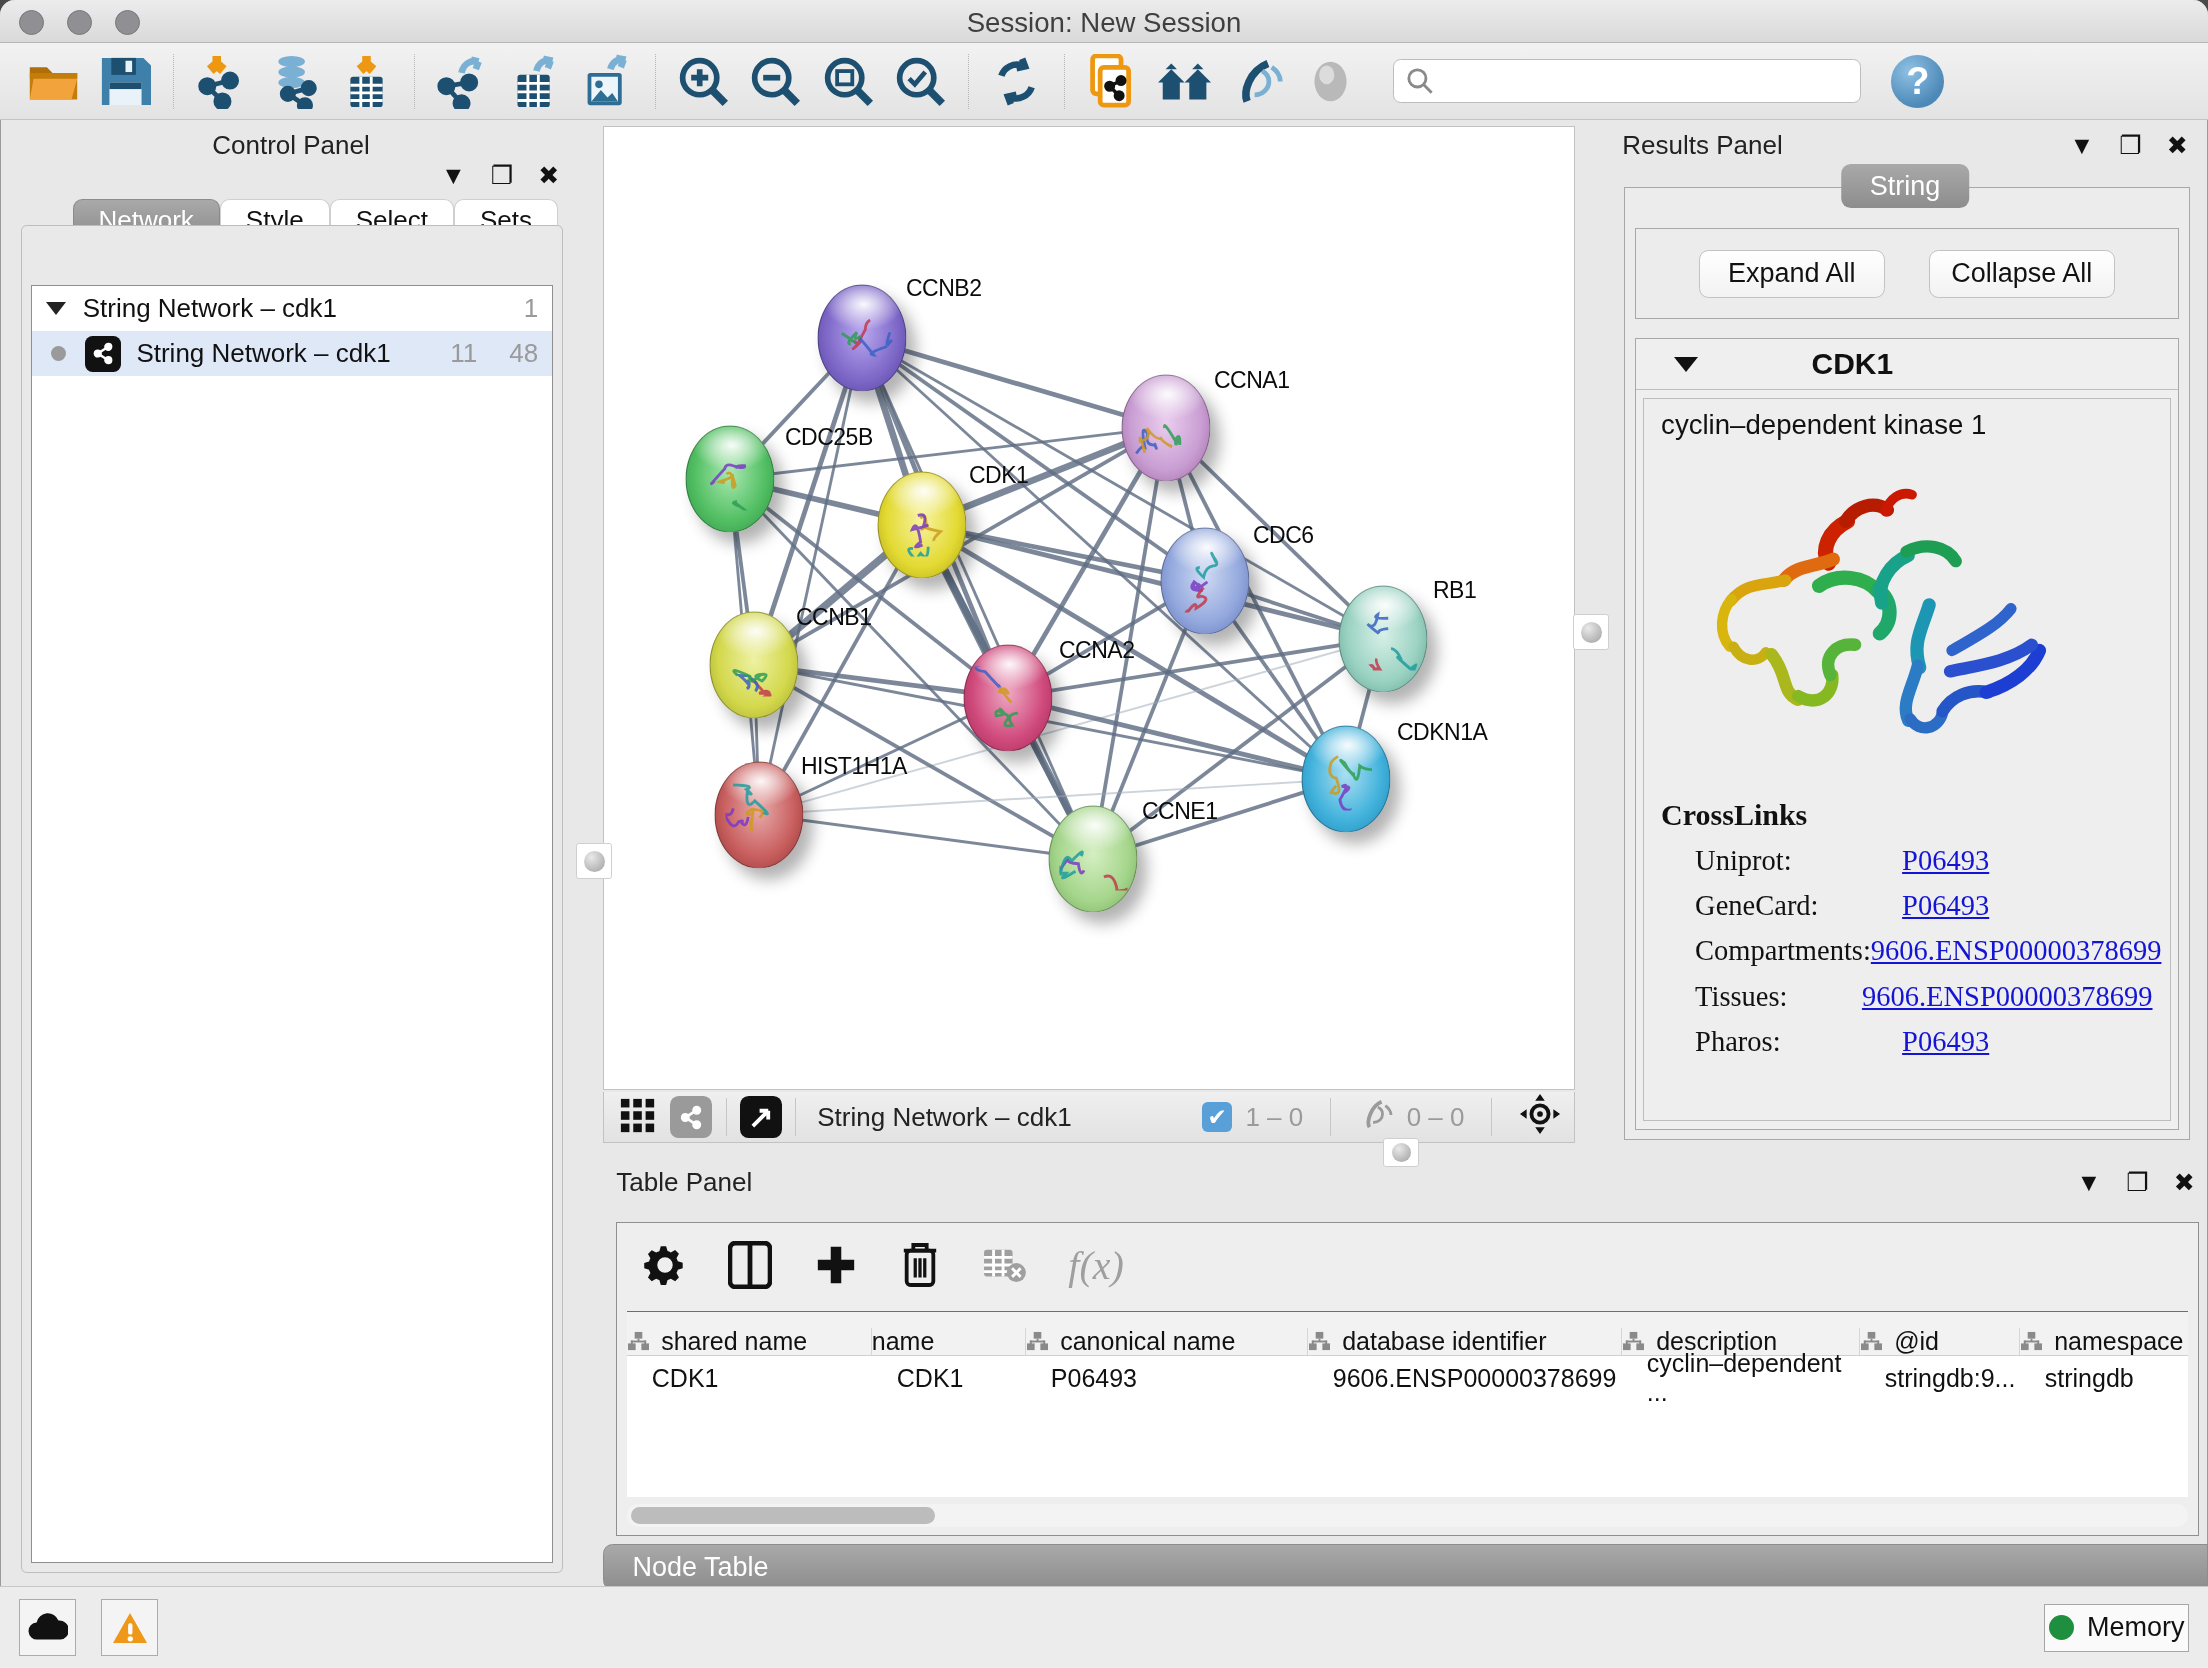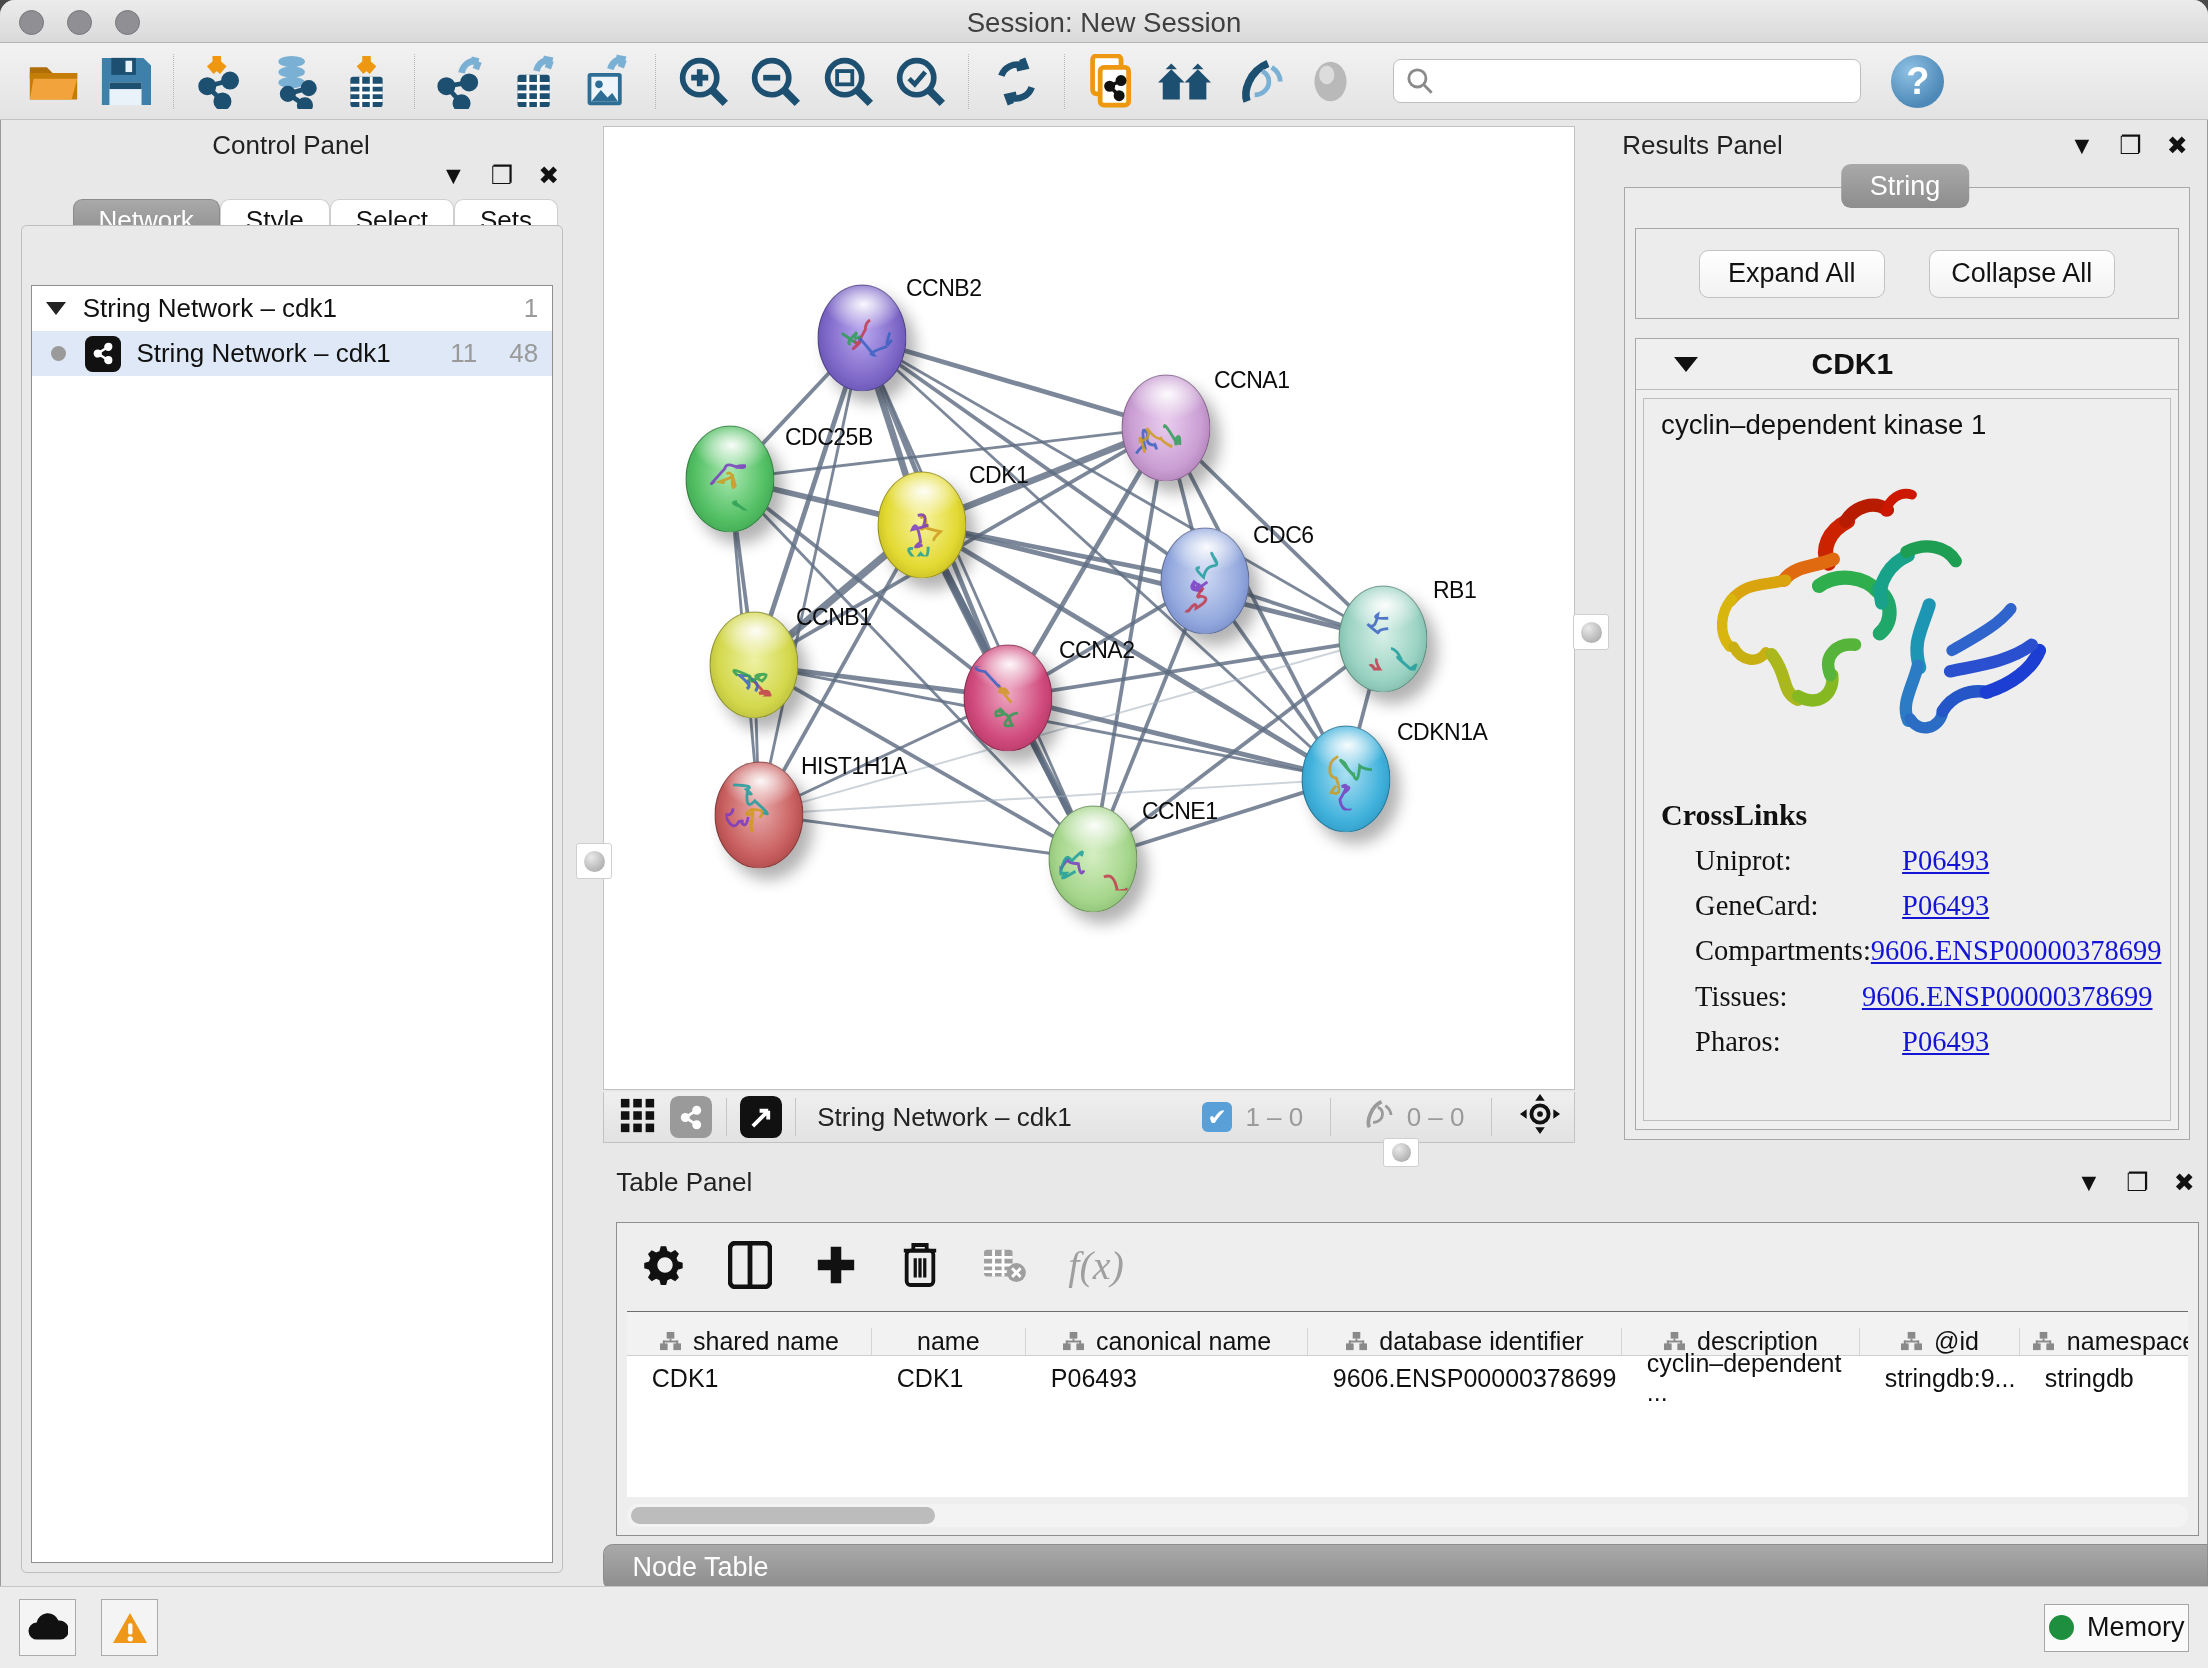--- a/index.html
+++ b/index.html
@@ -83,21 +83,21 @@
   
   .table-panel { position:absolute; left:603px; top:1146px; width:1605px; height:438px; }
   .tp-header { padding:21px 13.3px 0 13.3px; }
   .tp-box { position:absolute; left:13.3px; right:9.5px; top:76px; height:314px; background:#eeeeee; border:1px solid #8f8f8f; }
   .tp-toolbar { height:84px; display:flex; align-items:center; gap:42px; padding:0 27px; }
   .tp-toolbar .ticon { font-size:42px; color:#111; display:flex; align-items:center; }
   .ticon.disabled { color:#9f9f9f; }
   .fx { font-family:"Liberation Serif",serif; font-style:italic; font-size:40px; color:#9f9f9f; }
   .grid-table { position:absolute; left:9.5px; right:9.5px; top:88px; bottom:38px; background:#fff; border-top:1.9px solid #6e6e6e; overflow:hidden; }
   .tr-head { display:flex; background:#f2f2f2; border-bottom:1px solid #cfcfcf; height:44px; }
-  .th { display:flex; align-items:center; justify-content:center; gap:11.4px; font-size:25px; color:#111; border-right:1px solid #d6d6d6;margin-top:16px; }
+  .th { display:flex; align-items:center; gap:11.4px; font-size:25px; color:#111; border-right:1px solid #d6d6d6;margin-top:16px; }
   .tr-data { display:flex; height:44px; }
   .td { display:flex; align-items:center; font-size:25px; color:#111; padding-left:25px; }
   .hscroll { position:absolute; left:9.5px; right:9.5px; bottom:7.6px; height:23px; background:#f3f3f3; border-radius:11.4px; }
   .hscroll i { position:absolute; left:3.8px; top:2.9px; width:304px; height:17px; background:#bcbcbc; border-radius:8.6px; display:block; }
   .tp-tabs { position:absolute; left:0; right:0; top:398px; display:flex; justify-content:center;flex-direction:column; }
   .tp-tab { height:46px; padding:0 28.5px; background:#fff; border:1px solid #d0d0d0; font-size:27px; display:flex; align-items:center; color:#111; }
   .tp-tab:first-child { border-radius:9.5px 0 0 9.5px; }
   .tp-tab:last-child { border-radius:0 9.5px 9.5px 0; }
   .tp-tab.sel { background:linear-gradient(#a9a9a9,#8d8d8d); color:#fff; border-color:#8d8d8d; }
 

